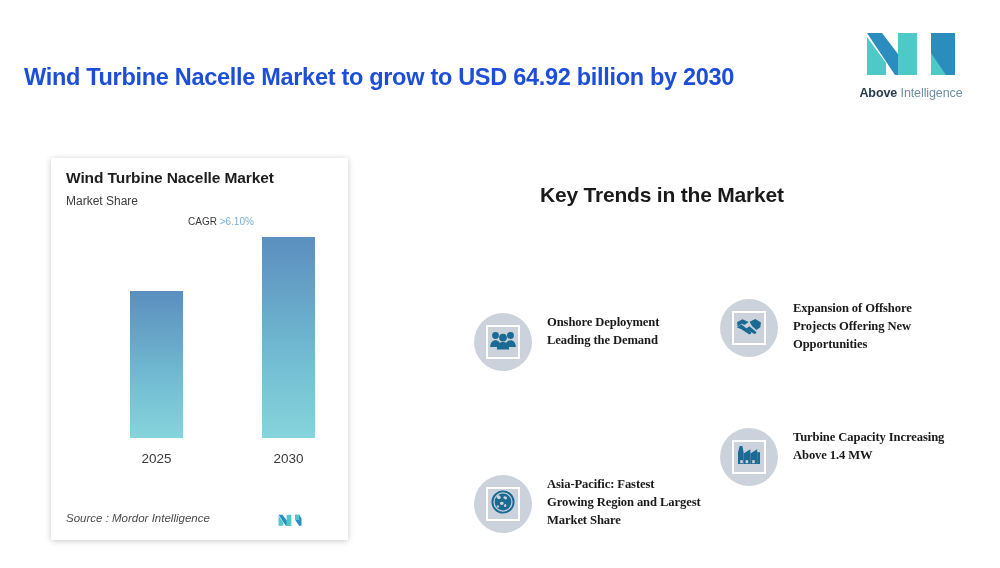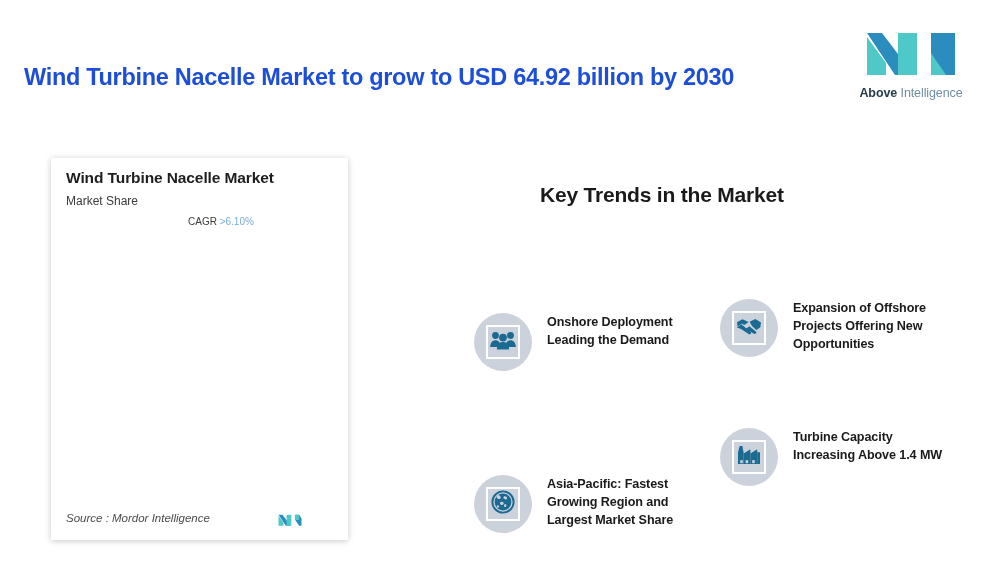--- a/index.html
+++ b/index.html
@@ -150,20 +150,21 @@
     font-weight: bold;
     color: #1a1a1a;
     letter-spacing: -0.2px;
   }
 
   .trend-item {
     position: absolute;
     display: flex;
     align-items: flex-start;
     width: 230px;
+    font-family: Liberation Serif, serif;
   }
   .trend-icon-circle {
     flex: 0 0 auto;
     width: 58px;
     height: 58px;
     border-radius: 50%;
     background: #ccd2dc;
     display: flex;
     align-items: center;
     justify-content: center;
@@ -222,20 +223,28 @@
 
 <div id="chart-card">
 
   <div id="chart-title">Wind Turbine Nacelle Market</div>
   <div id="chart-subtitle">Market Share</div>
 
   <div id="cagr-line">
     <span>CAGR </span><span class="cagr-value">&gt;6.10%</span>
   </div>
 
+  <div id="plot-area">
+
+    <div class="bar" style="left:79px; width:53px; height:147px;"></div>
+    <div class="bar-label" style="left:79px; width:53px;">2025</div>
+
+    <div class="bar" style="left:211px; width:53px; height:201px;"></div>
+    <div class="bar-label" style="left:211px; width:53px;">2030</div>
+  </div>
 
   <div id="chart-footer">
     <span id="chart-source-text">Source :  Mordor Intelligence</span>
     <span id="chart-footer-logo">
       <svg width="24" height="16" viewBox="0 0 92 52" xmlns="http://www.w3.org/2000/svg">
         <polygon points="2,10 17,10 49,52 30,52" fill="#2b8cbe"></polygon>
         <polygon points="2,14 2,52 21,52 21,40" fill="#4fc8c8"></polygon>
         <polygon points="33,10 52,10 52,52 33,52" fill="#4fc8c8"></polygon>
         <polygon points="52,10 63,10 63,52 52,52" fill="#ffffff"></polygon>
         <polygon points="66,10 81,10 90,24 90,52 81,52 66,30" fill="#2b8cbe"></polygon>

